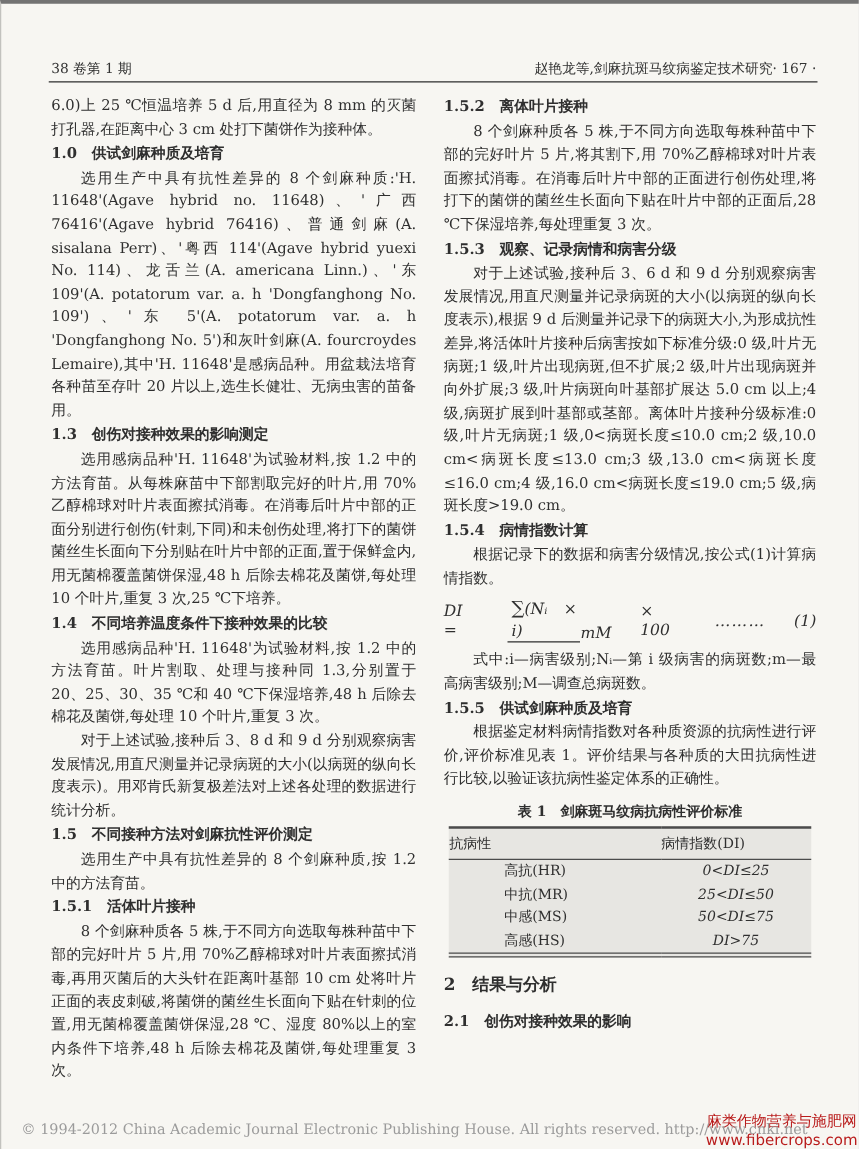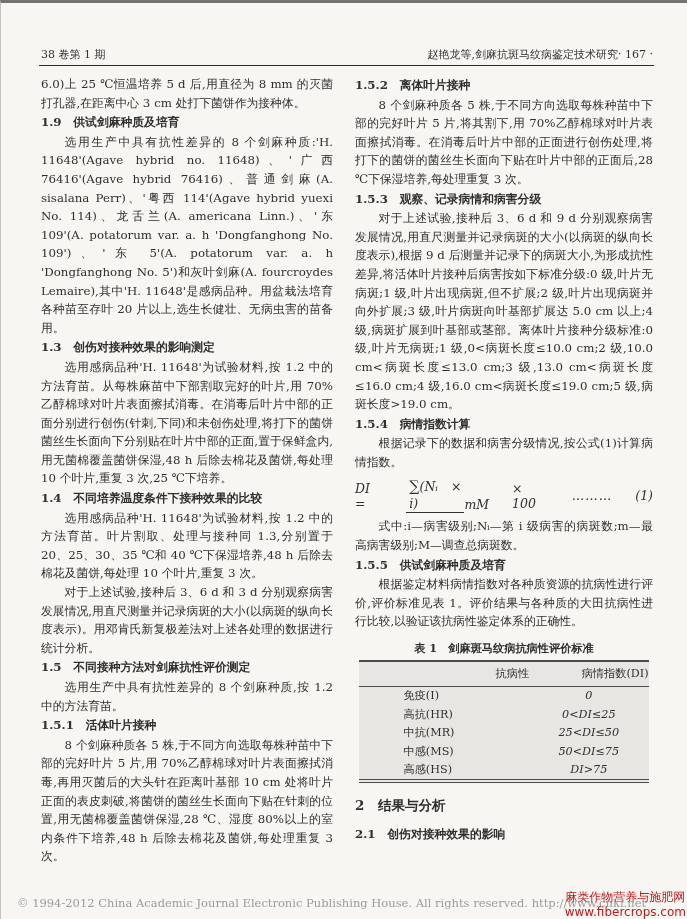--- a/index.html
+++ b/index.html
@@ -40,21 +40,21 @@
   .f-dots{letter-spacing:1px;}
   .table-caption{
     text-align:center;font-weight:bold;font-size:11.2px;margin:9px 0 4px;line-height:16px;
   }
   table.eval{
     width:97%;margin:0 auto;border-collapse:collapse;
     background:#e7e6e2;font-size:11.2px;
     border-top:2.2px solid #4b4b4b;border-bottom:4px double #4b4b4b;
   }
   table.eval thead th{
-    font-weight:normal;padding:3px 0 2px;border-bottom:1.4px solid #4b4b4b;text-align:right;
+    font-weight:normal;padding:3px 0 2px;border-bottom:1.4px solid #4b4b4b;text-align:left;
   }
   table.eval td{padding:1.5px 0;line-height:15.5px;}
   table.eval td.c1{text-align:left;padding-left:44px;}
   table.eval td.c2{text-align:center;font-style:italic;}
   .footer{
     position:absolute;left:16px;bottom:12px;
     font-size:11.5px;color:#9b9b9b;white-space:nowrap;
   }
   .watermark{
     position:absolute;right:2px;bottom:2px;text-align:center;
@@ -69,27 +69,27 @@
 
   <div class="header">
     <span class="h-issue">38 卷第 1 期</span>
     <span class="h-title">赵艳龙等,剑麻抗斑马纹病鉴定技术研究</span>
     <span class="h-page">· 167 ·</span>
   </div>
   <div class="header-rule"></div>
 
   <div class="col col-left">
     <p class="noindent">6.0)上 25 ℃恒温培养 5 d 后,用直径为 8 mm 的灭菌打孔器,在距离中心 3 cm 处打下菌饼作为接种体。</p>
-    <h3>1.9　供试剑麻种质及培育</h3>
+    <h3>1.0　供试剑麻种质及培育</h3>
     <p>选用生产中具有抗性差异的 8 个剑麻种质:'H. 11648'(Agave hybrid no. 11648)、'广西 76416'(Agave hybrid 76416)、普通剑麻(A. sisalana Perr)、'粤西 114'(Agave hybrid yuexi No. 114)、龙舌兰(A. americana Linn.)、'东 109'(A. potatorum var. a. h 'Dongfanghong No. 109')、'东 5'(A. potatorum var. a. h 'Dongfanghong No. 5')和灰叶剑麻(A. fourcroydes Lemaire),其中'H. 11648'是感病品种。用盆栽法培育各种苗至存叶 20 片以上,选生长健壮、无病虫害的苗备用。</p>
     <h3>1.3　创伤对接种效果的影响测定</h3>
     <p>选用感病品种'H. 11648'为试验材料,按 1.2 中的方法育苗。从每株麻苗中下部割取完好的叶片,用 70%乙醇棉球对叶片表面擦拭消毒。在消毒后叶片中部的正面分别进行创伤(针刺,下同)和未创伤处理,将打下的菌饼菌丝生长面向下分别贴在叶片中部的正面,置于保鲜盒内,用无菌棉覆盖菌饼保湿,48 h 后除去棉花及菌饼,每处理 10 个叶片,重复 3 次,25 ℃下培养。</p>
     <h3>1.4　不同培养温度条件下接种效果的比较</h3>
     <p>选用感病品种'H. 11648'为试验材料,按 1.2 中的方法育苗。叶片割取、处理与接种同 1.3,分别置于 20、25、30、35 ℃和 40 ℃下保湿培养,48 h 后除去棉花及菌饼,每处理 10 个叶片,重复 3 次。</p>
-    <p>对于上述试验,接种后 3、6 d 和 3 d 分别观察病害发展情况,用直尺测量并记录病斑的大小(以病斑的纵向长度表示)。用邓肯氏新复极差法对上述各处理的数据进行统计分析。</p>
+    <p>对于上述试验,接种后 3、8 d 和 9 d 分别观察病害发展情况,用直尺测量并记录病斑的大小(以病斑的纵向长度表示)。用邓肯氏新复极差法对上述各处理的数据进行统计分析。</p>
     <h3>1.5　不同接种方法对剑麻抗性评价测定</h3>
     <p>选用生产中具有抗性差异的 8 个剑麻种质,按 1.2 中的方法育苗。</p>
     <h3>1.5.1　活体叶片接种</h3>
     <p>8 个剑麻种质各 5 株,于不同方向选取每株种苗中下部的完好叶片 5 片,用 70%乙醇棉球对叶片表面擦拭消毒,再用灭菌后的大头针在距离叶基部 10 cm 处将叶片正面的表皮刺破,将菌饼的菌丝生长面向下贴在针刺的位置,用无菌棉覆盖菌饼保湿,28 ℃、湿度 80%以上的室内条件下培养,48 h 后除去棉花及菌饼,每处理重复 3 次。</p>
   </div>
 
   <div class="col col-right">
     <h3>1.5.2　离体叶片接种</h3>
     <p>8 个剑麻种质各 5 株,于不同方向选取每株种苗中下部的完好叶片 5 片,将其割下,用 70%乙醇棉球对叶片表面擦拭消毒。在消毒后叶片中部的正面进行创伤处理,将打下的菌饼的菌丝生长面向下贴在叶片中部的正面后,28 ℃下保湿培养,每处理重复 3 次。</p>
     <h3>1.5.3　观察、记录病情和病害分级</h3>
@@ -115,24 +115,20 @@
     <div class="table-caption">表 1　剑麻斑马纹病抗病性评价标准</div>
     <table class="eval">
       <thead>
         <tr>
           <th>抗病性</th>
           <th>病情指数(DI)</th>
         </tr>
       </thead>
       <tbody>
         <tr>
-          <td class="c1">免疫(I)</td>
-          <td class="c2">0</td>
-        </tr>
-        <tr>
           <td class="c1">高抗(HR)</td>
           <td class="c2">0&lt;DI≤25</td>
         </tr>
         <tr>
           <td class="c1">中抗(MR)</td>
           <td class="c2">25&lt;DI≤50</td>
         </tr>
         <tr>
           <td class="c1">中感(MS)</td>
           <td class="c2">50&lt;DI≤75</td>

